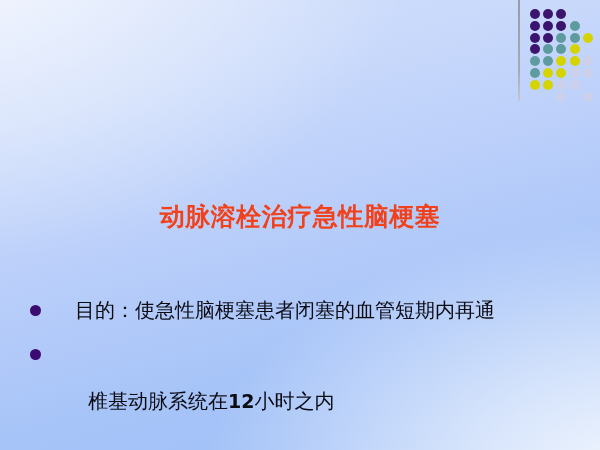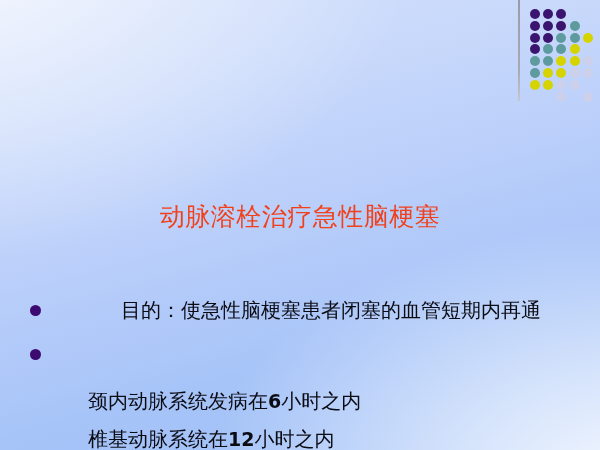--- a/index.html
+++ b/index.html
@@ -71,21 +71,21 @@
 
   
   .slide-title {
     position: absolute;
     left: 0;
     top: 98px;
     width: 600px;
     text-align: center;
     font-family: "DejaVu Sans", "Liberation Sans", sans-serif;
     font-size: 25px;
-    font-weight: normal;
+    font-weight: bold;
     line-height: 30px;
     letter-spacing: 0.5px;
     color: #f1401a;
     white-space: nowrap;
   }
 
   
   .body-block {
     position: absolute;
     left: 0;
@@ -93,21 +93,20 @@
     width: 600px;
   }
 
   .bullet-row {
     position: relative;
     display: flex;
     align-items: flex-start;
     min-height: 40px;
     padding-left: 30px;
     margin-bottom: 4px;
-    gap: 46px;
   }
   .bullet-marker {
     flex: 0 0 auto;
     width: 11px;
     height: 11px;
     border-radius: 50%;
     background: #3c0a70;
     margin-top: 11px;
   }
   .bullet-text {
@@ -183,22 +182,19 @@
 
     <div class="bullet-row">
       <span class="bullet-marker"></span>
       <span class="bullet-text">目的：使急性脑梗塞患者闭塞的血管短期内再通</span>
     </div>
 
     <div class="bullet-row">
       <span class="bullet-marker"></span>
     </div>
 
-    <div class="sub-line">
-      <span>颈内动脉系统发病在</span><span class="num">6</span><span>小时之内</span>
-    </div>
 
     <div class="sub-line">
       <span>椎基动脉系统在</span><span class="num">12</span><span>小时之内</span>
     </div>
 
   </div>
 </div>
 
 </body></html>

